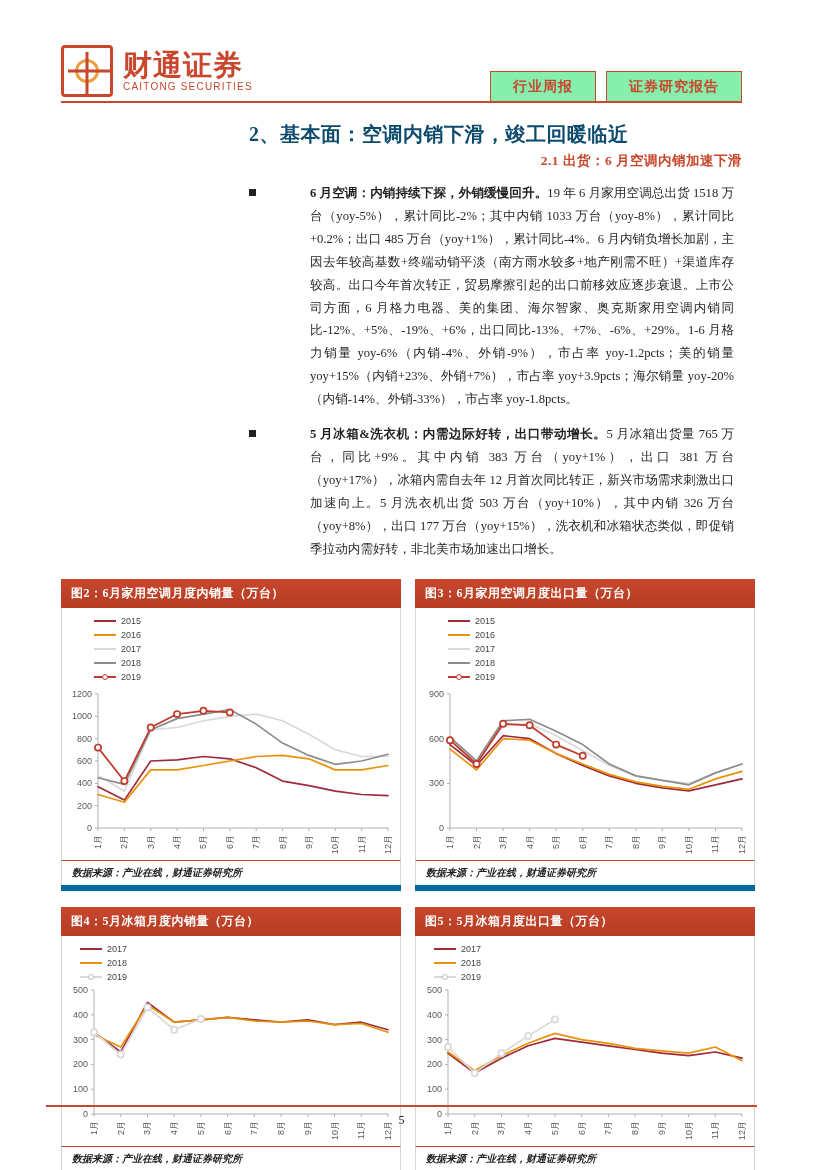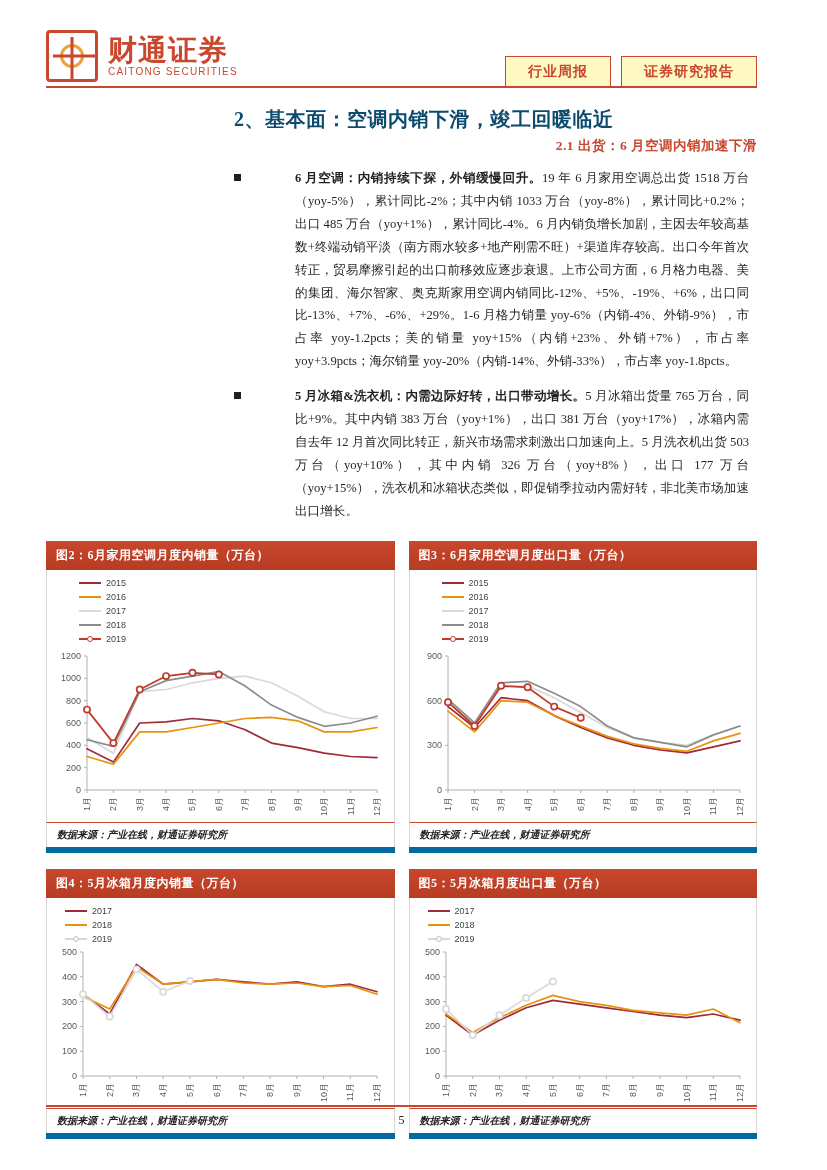--- a/index.html
+++ b/index.html
@@ -9,21 +9,21 @@
     height: 1170px;
     background: #ffffff;
     font-family: "Liberation Serif", serif;
     color: #231f20;
     position: relative;
   }
   .page {
     position: relative;
     width: 803px;
     height: 1170px;
-    padding: 0;
+    padding: 15px;
   }
 
   
   .header {
     position: relative;
     height: 96px;
     padding: 30px 46px 0 46px;
     display: flex;
     align-items: flex-start;
     justify-content: space-between;
@@ -74,21 +74,21 @@
     margin-top: 2px;
   }
   .header-tags { display: flex; gap: 10px; margin-top: 26px; }
   .tag {
     border: 1px solid #c8472d;
     color: #c8472d;
     font-size: 14px;
     font-weight: bold;
     padding: 6px 22px;
     letter-spacing: 1px;
-    background: #fef9c3;
+    background: #86efac;
   }
   .header-rule {
     position: absolute;
     left: 46px; right: 46px; bottom: 8px;
     height: 2px;
     background: #c8472d;
   }
 
   
   .content { padding: 0 46px; }

